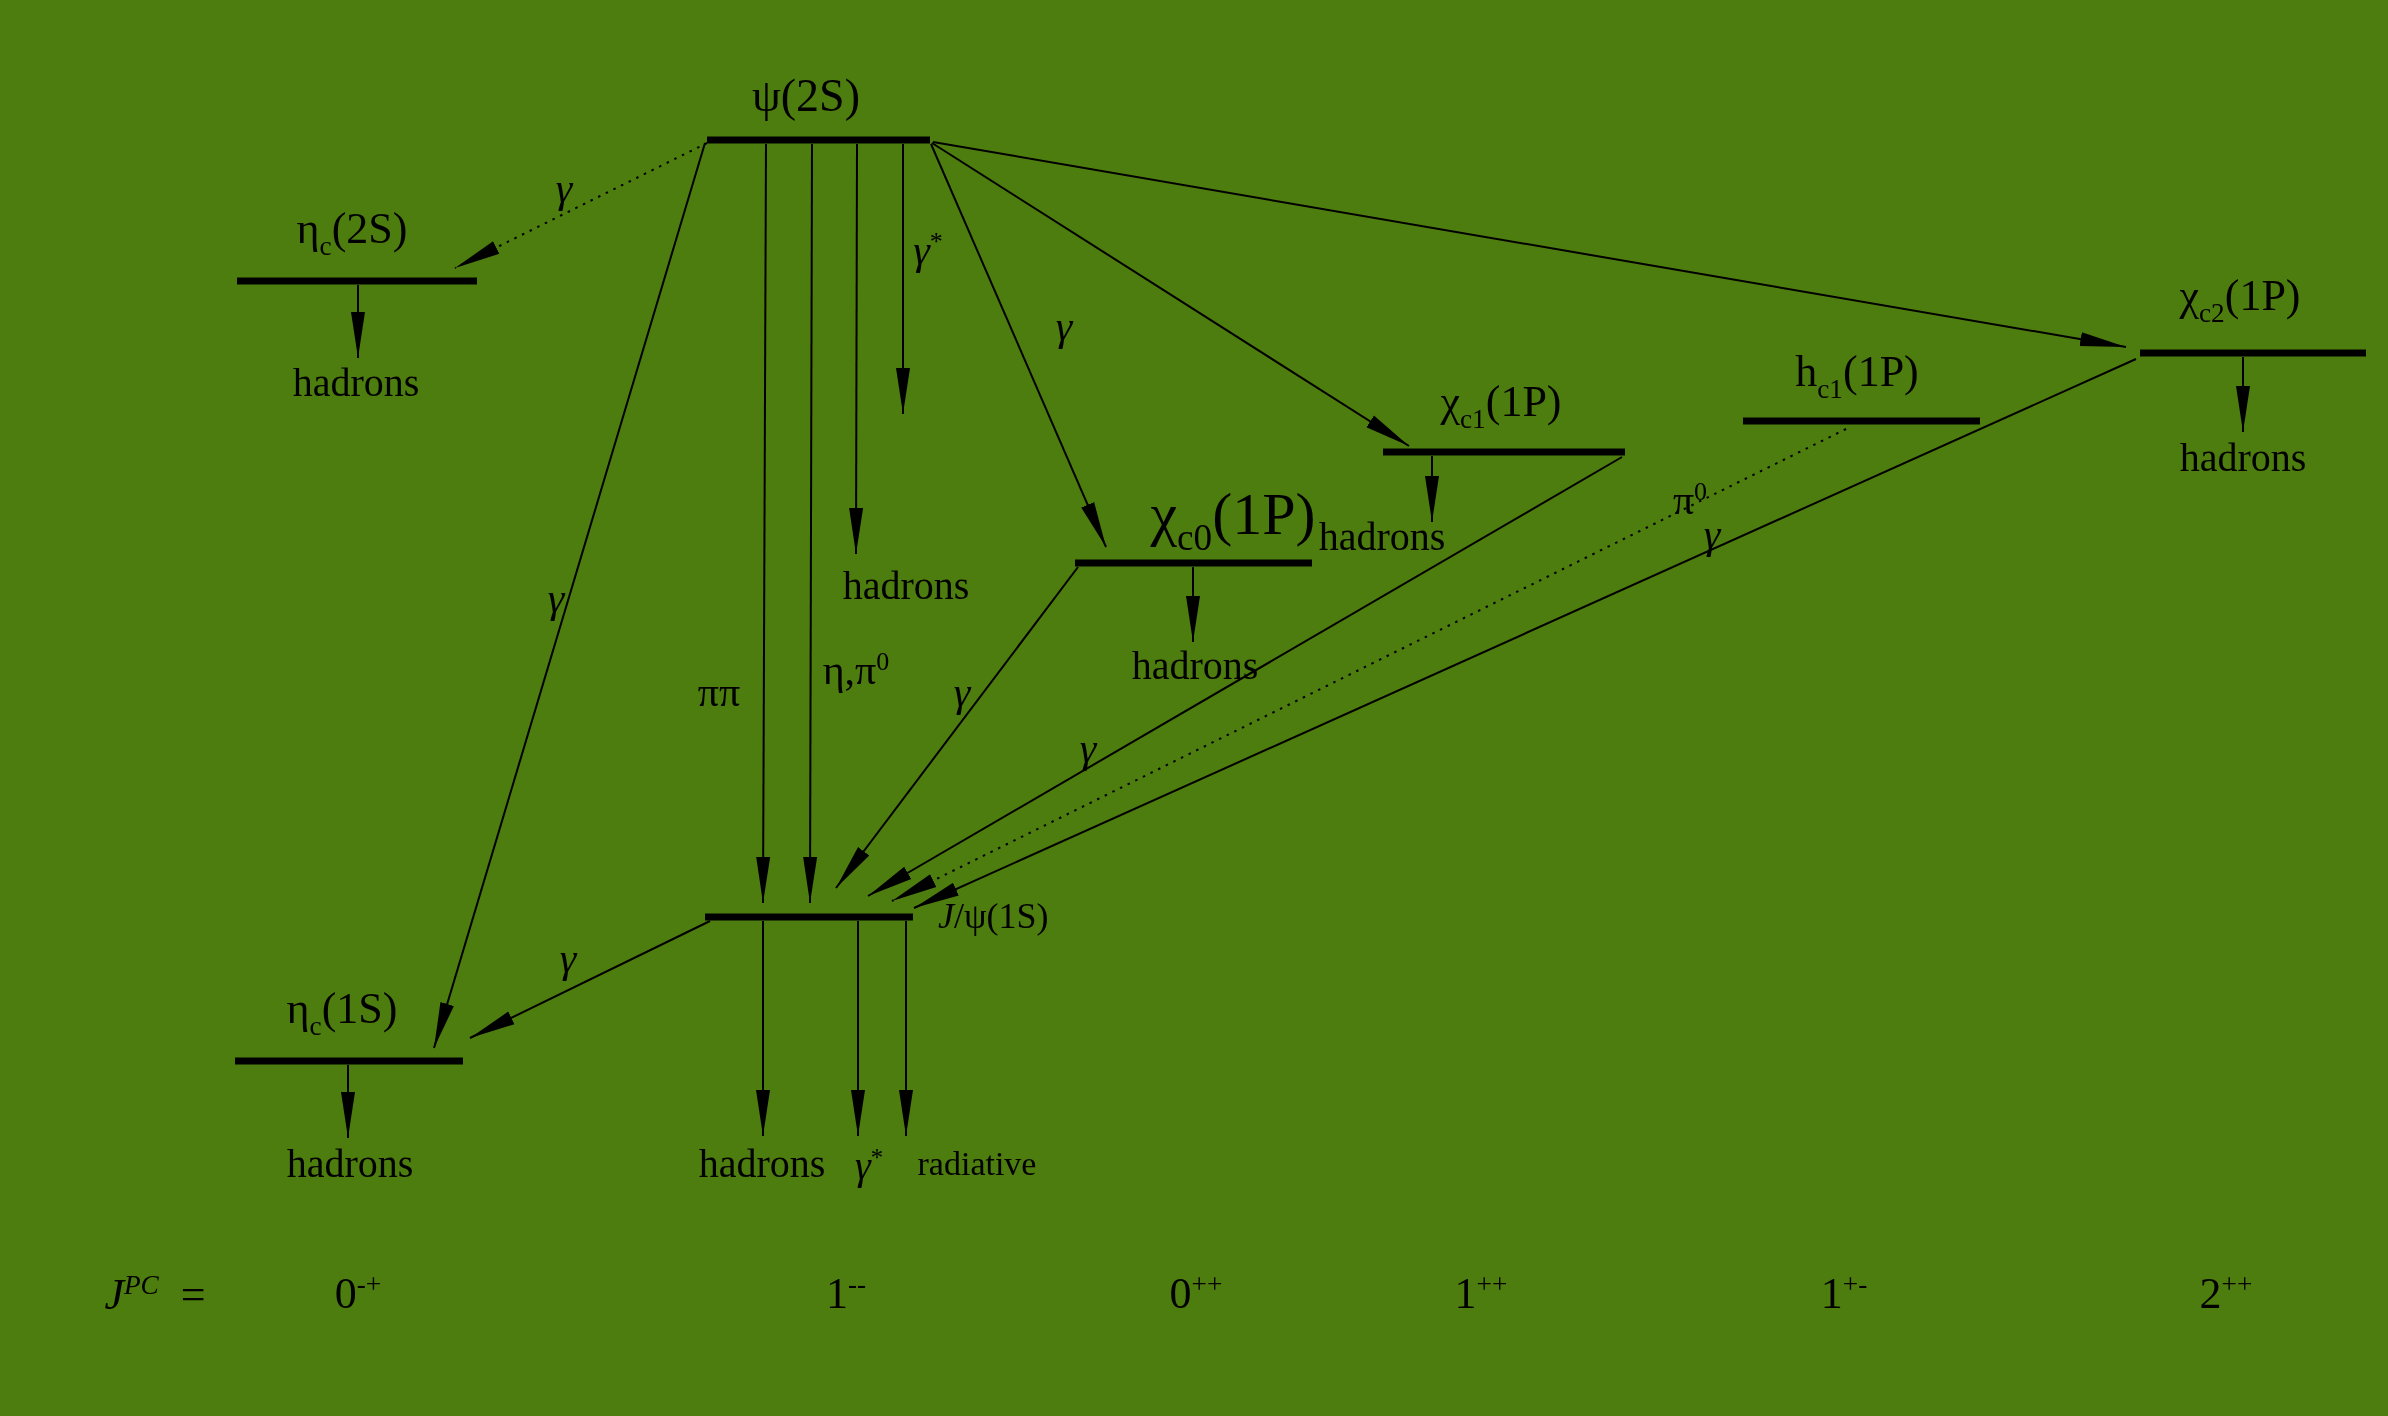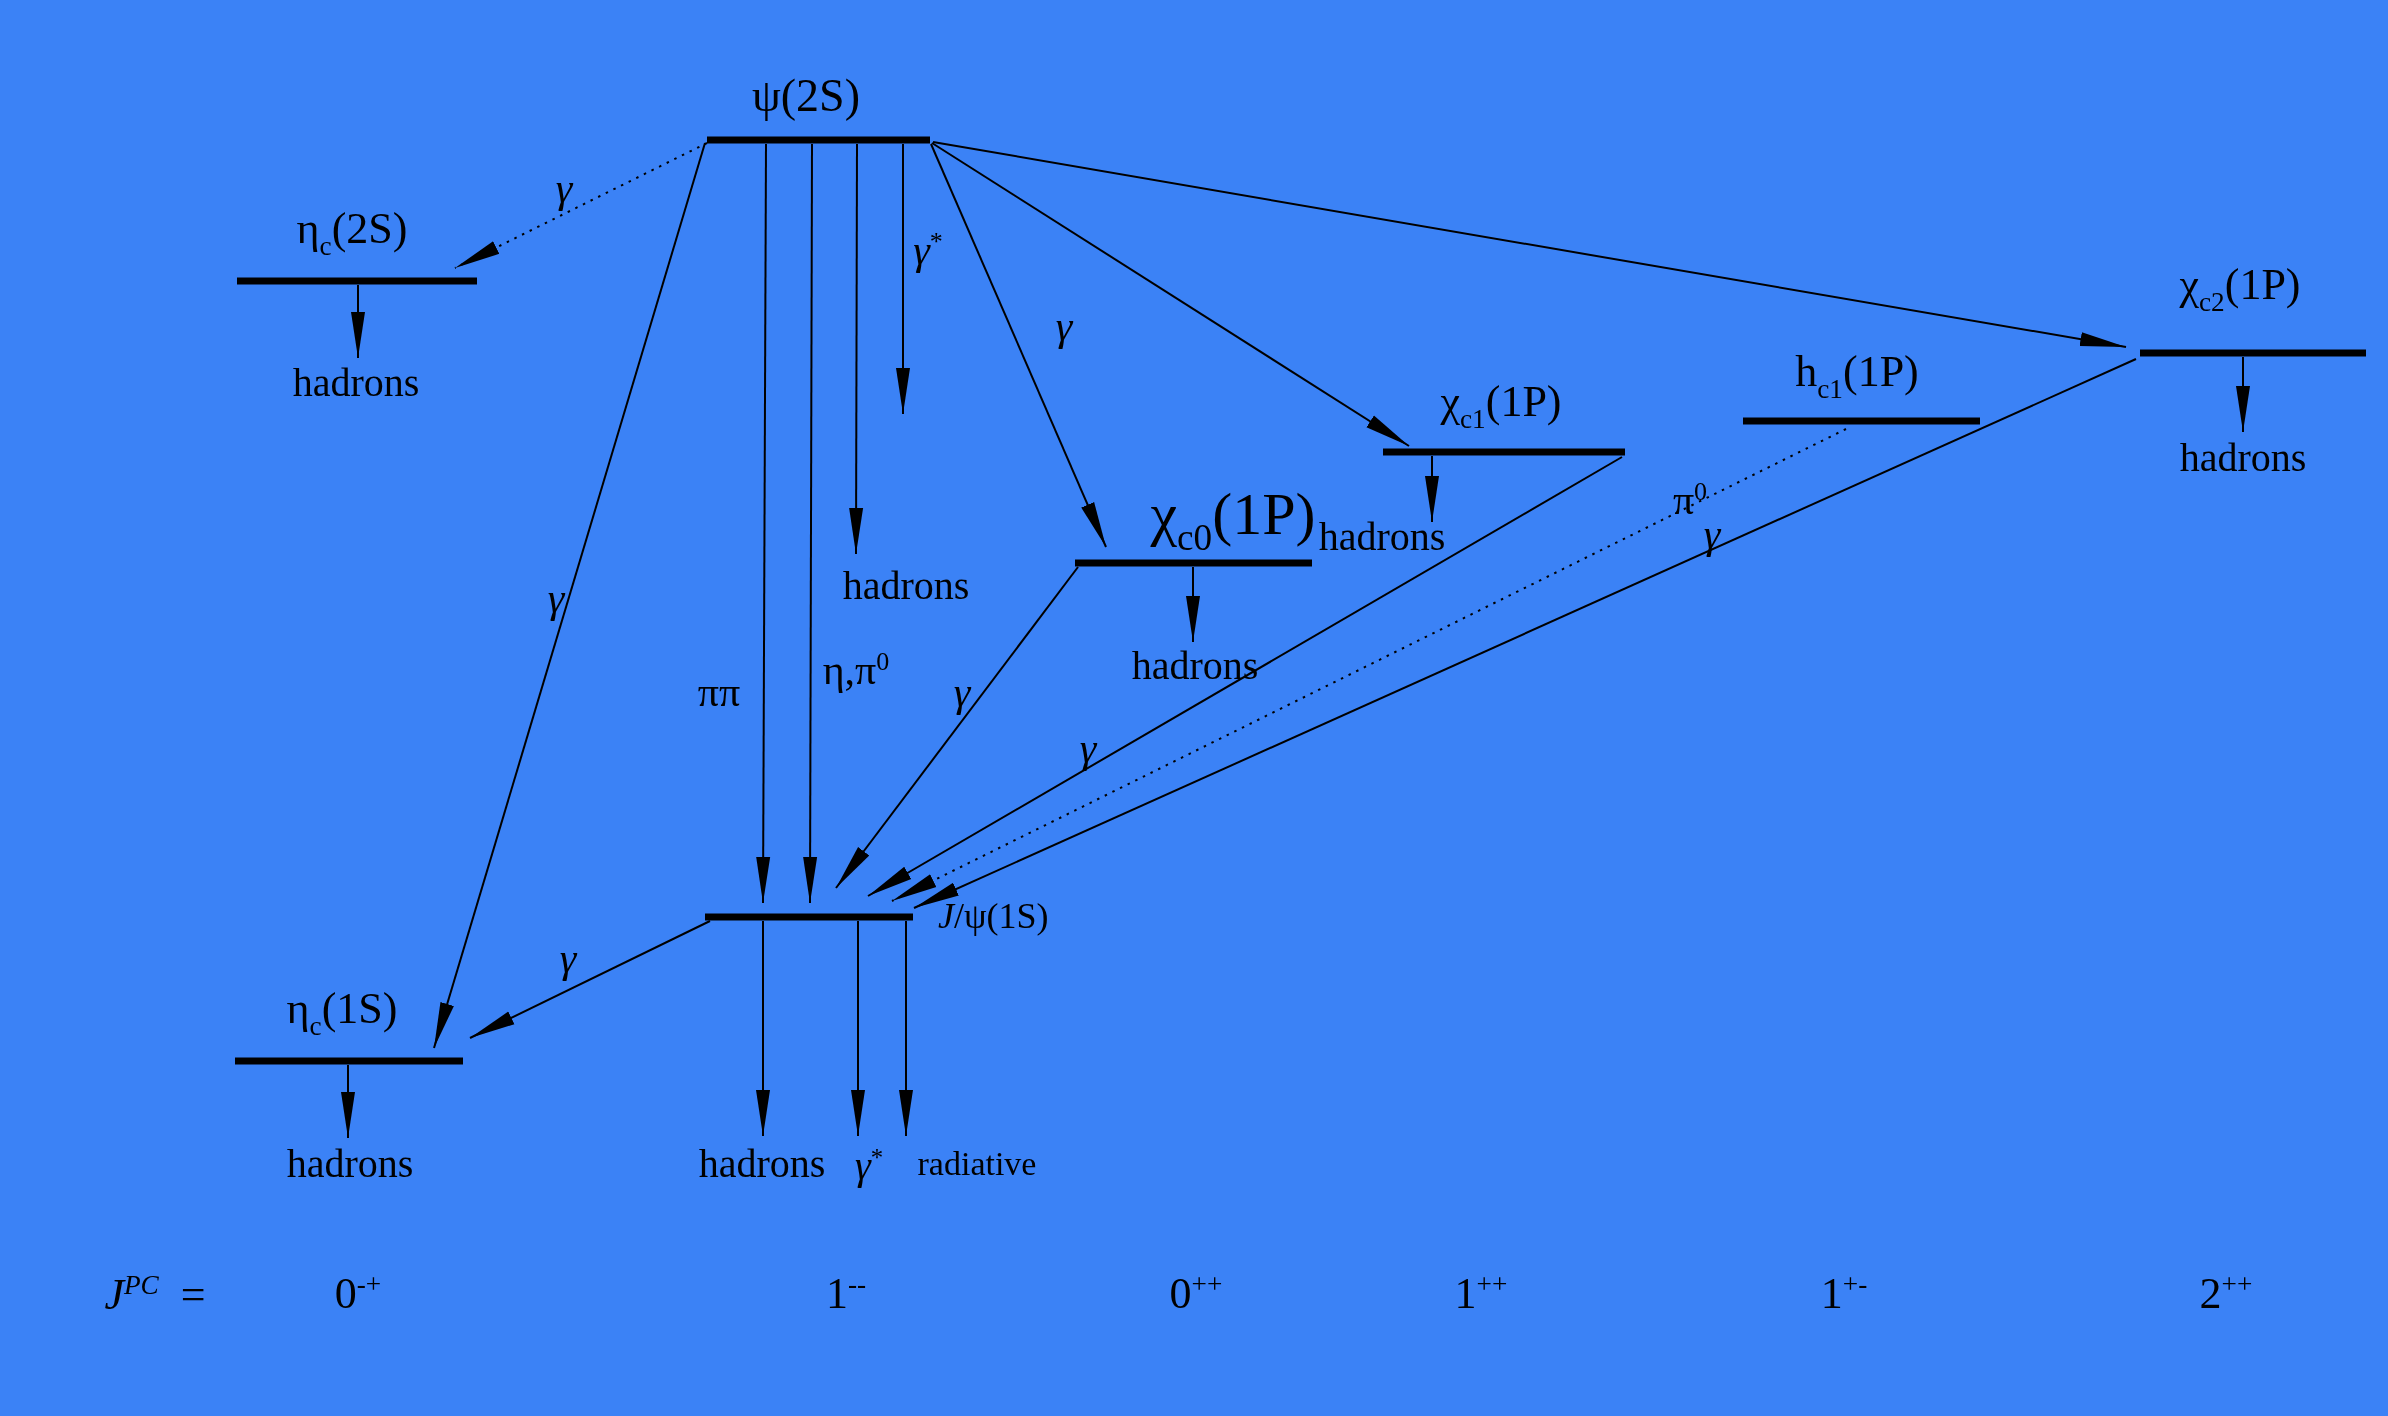--- a/index.html
+++ b/index.html
@@ -1,16 +1,16 @@
 <!DOCTYPE html>
 <html><head>
 <meta charset="utf-8">
 <style>
   html,body{margin:0;padding:0;background:#ffffff;}
-  #stage{position:relative;width:2388px;height:1416px;background:#3b82f6;overflow:hidden;
+  #stage{position:relative;width:2388px;height:1416px;background:#4d7c0f;overflow:hidden;
          font-family:"Liberation Serif","DejaVu Serif",serif;}
   #wires{position:absolute;left:0;top:0;width:2388px;height:1416px;}
   #labels{position:absolute;left:0;top:0;width:2388px;height:1416px;pointer-events:none;}
   .lbl{position:absolute;transform:translate(-50%,-50%);white-space:nowrap;color:#000;line-height:1;}
   .lbl.start{transform:translate(0,-50%);}
   .sub{font-size:62%;vertical-align:-0.45em;}
   .sup{font-size:62%;vertical-align:0.55em;}
   .it{font-style:italic;}
 </style>
 </head>
@@ -50,21 +50,21 @@
       <line x1="906" y1="921" x2="906" y2="1136" stroke="#000000" stroke-width="2" marker-end="url(#ah)"></line>
       <line x1="358" y1="285" x2="358" y2="358" stroke="#000000" stroke-width="2" marker-end="url(#ah)"></line>
       <line x1="348" y1="1065" x2="348" y2="1138" stroke="#000000" stroke-width="2" marker-end="url(#ah)"></line>
       <line x1="1193" y1="567" x2="1193" y2="642" stroke="#000000" stroke-width="2" marker-end="url(#ah)"></line>
       <line x1="1432" y1="456" x2="1432" y2="522" stroke="#000000" stroke-width="2" marker-end="url(#ah)"></line>
       <line x1="2243" y1="357" x2="2243" y2="432" stroke="#000000" stroke-width="2" marker-end="url(#ah)"></line>
     </svg>
   <div id="labels">
       <div class="lbl" style="left: 806px; top: 96px; font-size: 46px;"><span>ψ(2S)</span></div>
       <div class="lbl" style="left: 352px; top: 234px; font-size: 44px;"><span>η</span><span class="sub">c</span><span>(2S)</span></div>
-      <div class="lbl" style="left: 2240px; top: 290px; font-size: 44px;"><span>χ</span><span class="sub">c2</span><span>(1P)</span></div>
+      <div class="lbl" style="left: 2240px; top: 301px; font-size: 44px;"><span>χ</span><span class="sub">c2</span><span>(1P)</span></div>
       <div class="lbl" style="left: 1857px; top: 377px; font-size: 44px; text-align: center;"><span>h</span><span class="sub">c1</span><span>(1P)</span></div>
       <div class="lbl" style="left: 1501px; top: 407px; font-size: 44px;"><span>χ</span><span class="sub">c1</span><span>(1P)</span></div>
       <div class="lbl" style="left: 1211px; top: 520px; font-size: 60px; margin-left: 22px;"><span>χ</span><span class="sub">c0</span><span>(1P)</span></div>
       <div class="lbl start" style="left: 938px; top: 916px; font-size: 36px;"><span class="it">J</span><span>/ψ(1S)</span></div>
       <div class="lbl" style="left: 342px; top: 1014px; font-size: 44px;"><span>η</span><span class="sub">c</span><span>(1S)</span></div>
       <div class="lbl" style="left: 356px; top: 383px; font-size: 40px;"><span>hadrons</span></div>
       <div class="lbl" style="left: 2243px; top: 458px; font-size: 40px;"><span>hadrons</span></div>
       <div class="lbl" style="left: 1382px; top: 537px; font-size: 40px;"><span>hadrons</span></div>
       <div class="lbl" style="left: 1195px; top: 666px; font-size: 40px;"><span>hadrons</span></div>
       <div class="lbl" style="left: 906px; top: 586px; font-size: 40px;"><span>hadrons</span></div>

